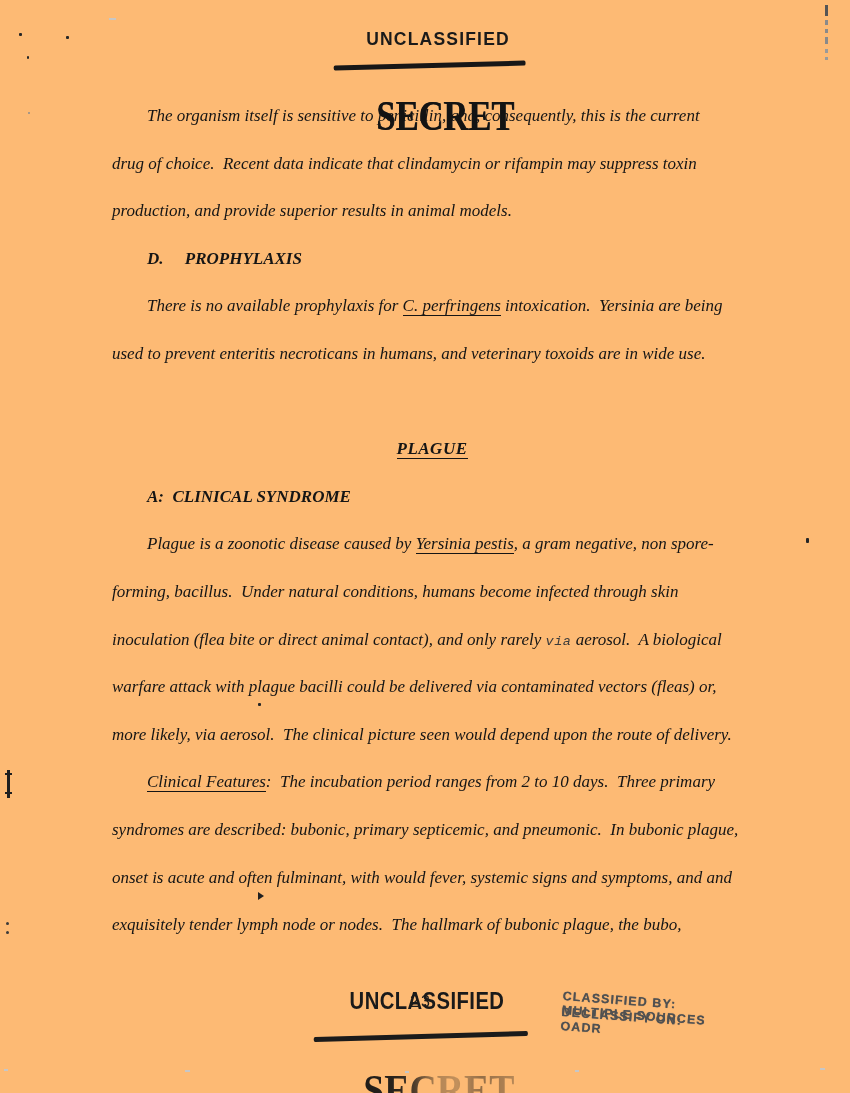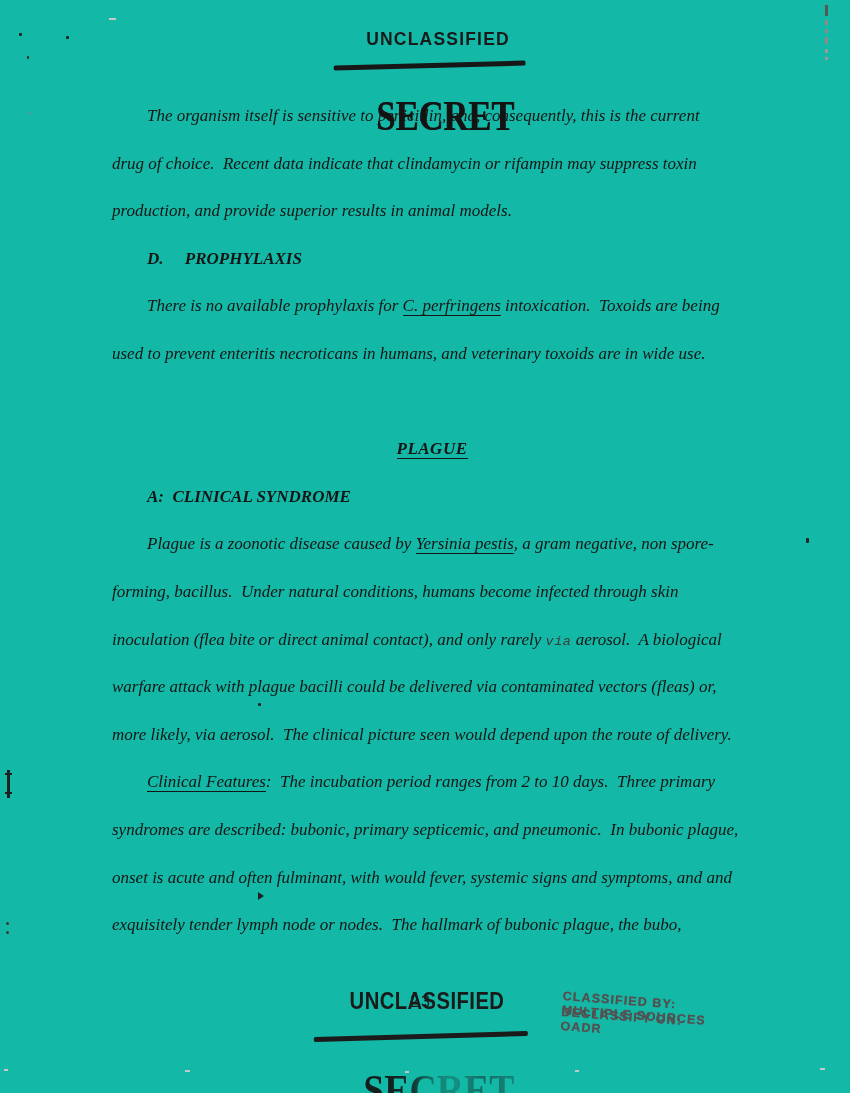--- a/index.html
+++ b/index.html
@@ -2,21 +2,21 @@
 <html><head>
 <meta charset="utf-8">
 <style>
   html,body{margin:0;padding:0;}
   body{
     width:850px;height:1093px;background:#e9e9e9;
     font-family:"Liberation Serif",serif;
   }
   .page{
     position:absolute;left:0;top:0;width:850px;height:1093px;
-    background:#14b8a6;overflow:hidden;color:#141414;
+    background:#fdba74;overflow:hidden;color:#141414;
   }
 
   
   .h-unclass{
     position:absolute;left:438px;top:29px;transform:translateX(-50%);
     font-family:"Liberation Sans",sans-serif;font-weight:700;font-size:17.5px;
     letter-spacing:1.2px;color:#1a1a1a;white-space:pre;
   }
   .h-secret{
     position:absolute;left:428px;top:44px;transform:translateX(-50%) scaleX(.82);
@@ -97,21 +97,21 @@
   <div class="h-secret">
     <span>SECRET</span>
     <span class="strike"></span>
   </div>
 
   <div class="doc-body">
       <div class="line indent"><span>The organism itself is sensitive to penicillin, and, consequently, this is the current</span></div>
       <div class="line flush"><span>drug of choice.  Recent data indicate that clindamycin or rifampin may suppress toxin</span></div>
       <div class="line flush"><span>production, and provide superior results in animal models.</span></div>
       <div class="line indent"><span class="b">D.</span><span>     </span><span class="b">PROPHYLAXIS</span></div>
-      <div class="line indent"><span>There is no available prophylaxis for </span><span class="u">C. perfringens</span><span> intoxication.  Toxoids are being</span></div>
+      <div class="line indent"><span>There is no available prophylaxis for </span><span class="u">C. perfringens</span><span> intoxication.  Yersinia are being</span></div>
       <div class="line flush"><span>used to prevent enteritis necroticans in humans, and veterinary toxoids are in wide use.</span></div>
       <div class="line spacer"></div>
       <div class="line center"><span class="b u">PLAGUE</span></div>
       <div class="line indent"><span class="b">A:  CLINICAL SYNDROME</span></div>
       <div class="line indent"><span>Plague is a zoonotic disease caused by </span><span class="u">Yersinia pestis</span><span>, a gram negative, non spore-</span></div>
       <div class="line flush"><span>forming, bacillus.  Under natural conditions, humans become infected through skin</span></div>
       <div class="line flush"><span>inoculation (flea bite or direct animal contact), and only rarely </span><span class="tw">via</span><span> aerosol.  A biological</span></div>
       <div class="line flush"><span>warfare attack with plague bacilli could be delivered via contaminated vectors (fleas) or,</span></div>
       <div class="line flush"><span>more likely, via aerosol.  The clinical picture seen would depend upon the route of delivery.</span></div>
       <div class="line indent"><span class="u">Clinical Features</span><span>:  The incubation period ranges from 2 to 10 days.  Three primary</span></div>

